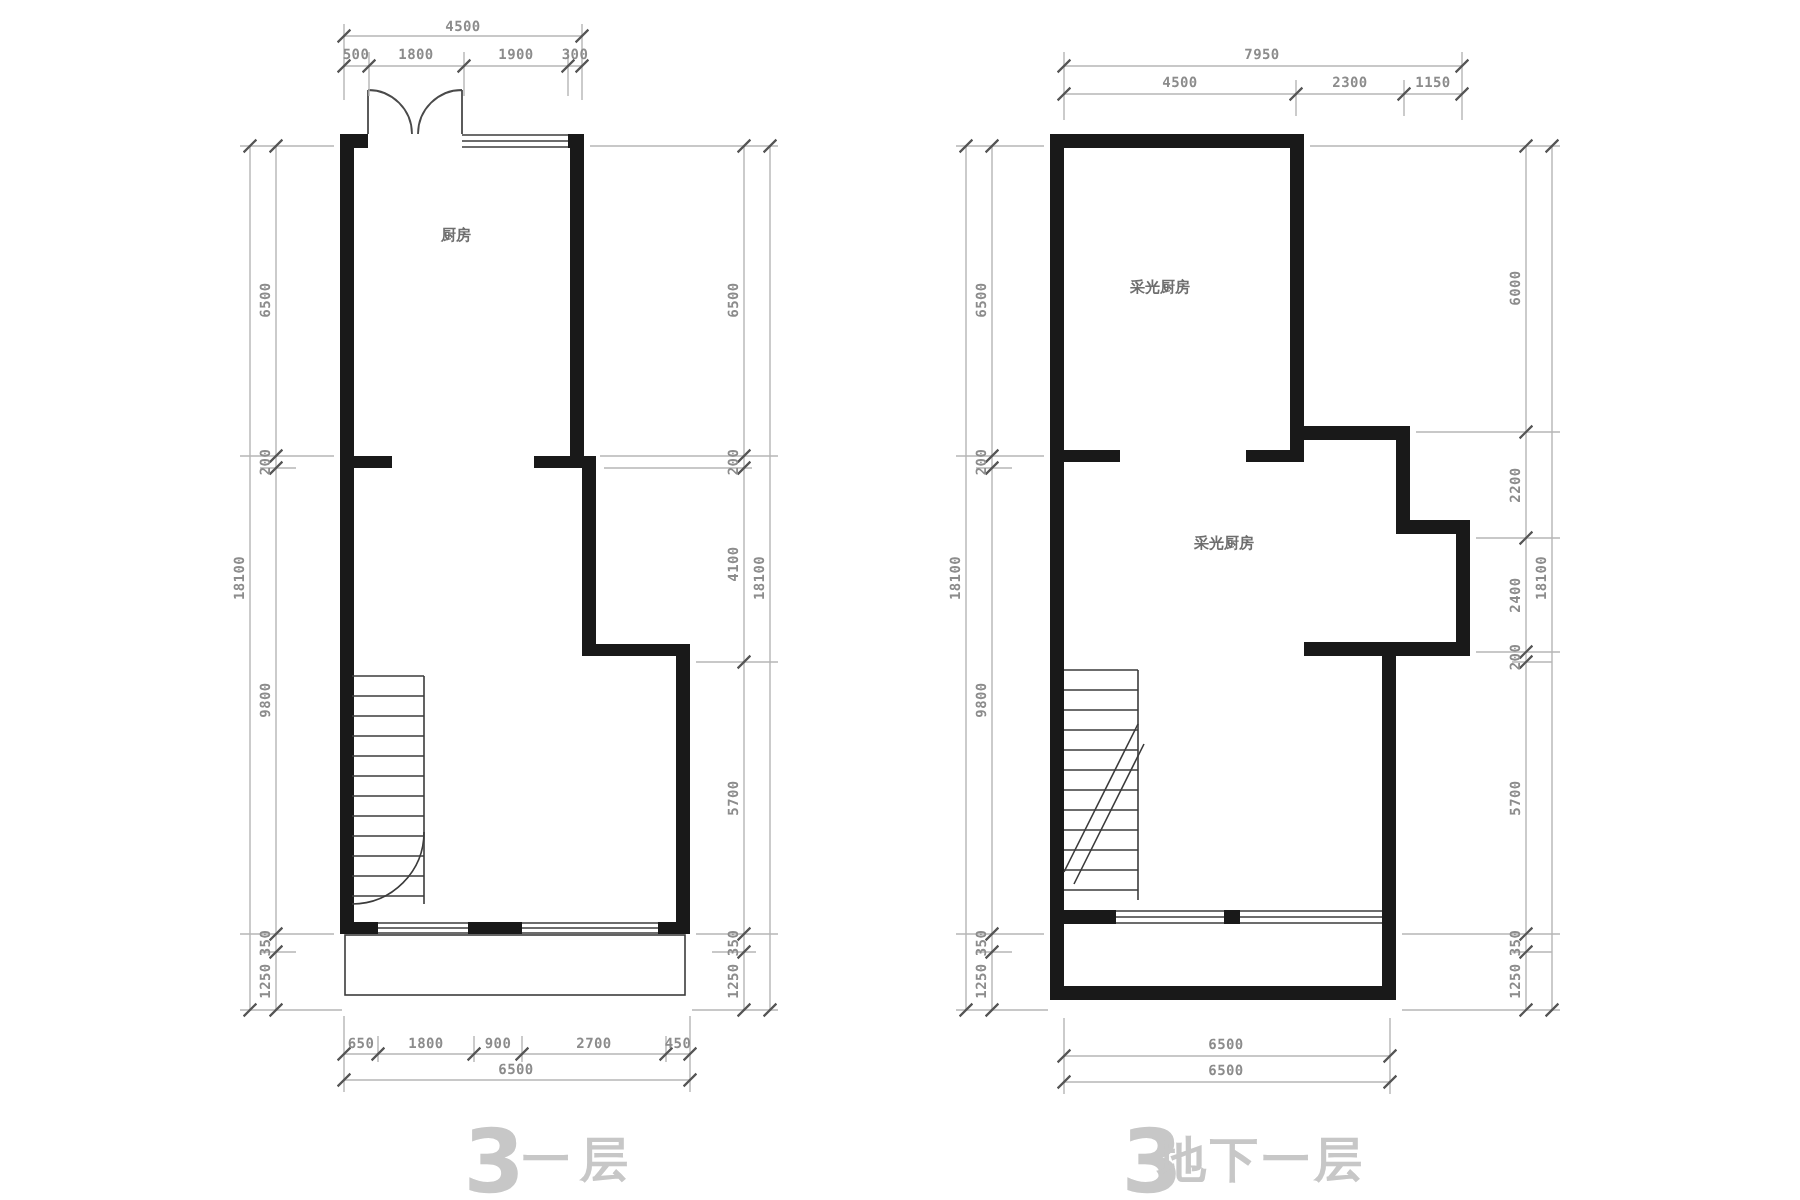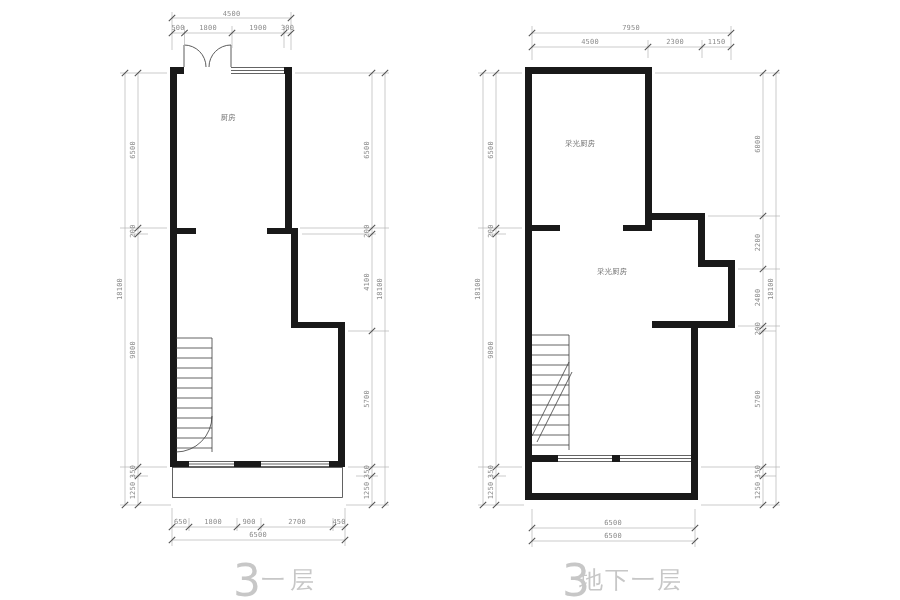--- a/index.html
+++ b/index.html
@@ -1,17 +1,17 @@
 <!DOCTYPE html>
 <html><head>
 <meta charset="utf-8">
 <style>
   html,body{margin:0;padding:0;background:#ffffff;}
   .stage{position:relative;width:900px;height:600px;background:#ffffff;overflow:hidden;
-         font-family:"DejaVu Sans", sans-serif;}
+         font-family:"DejaVu Sans", sans-serif;font-weight:bold;}
   svg{position:absolute;left:0;top:0;}
   .w   {fill:#191919;stroke:none;}
   .tl  {fill:none;stroke:#3c3c3c;stroke-width:0.8;}
   .tl2 {fill:none;stroke:#4a4a4a;stroke-width:0.9;}
   .dl  {fill:none;stroke:#b6b6b6;stroke-width:0.7;}
   .tick{fill:none;stroke:#555555;stroke-width:1.1;}
   .dt  {fill:#8c8c8c;font-family:"DejaVu Sans Mono", monospace;font-size:7px;
         text-anchor:middle;letter-spacing:0.2px;}
   .lbl {fill:#6e6e6e;font-family:"DejaVu Sans", sans-serif;font-size:7.5px;text-anchor:middle;}
   .capn{fill:#c7c7c7;font-family:"DejaVu Sans", sans-serif;font-size:44px;text-anchor:middle;}

